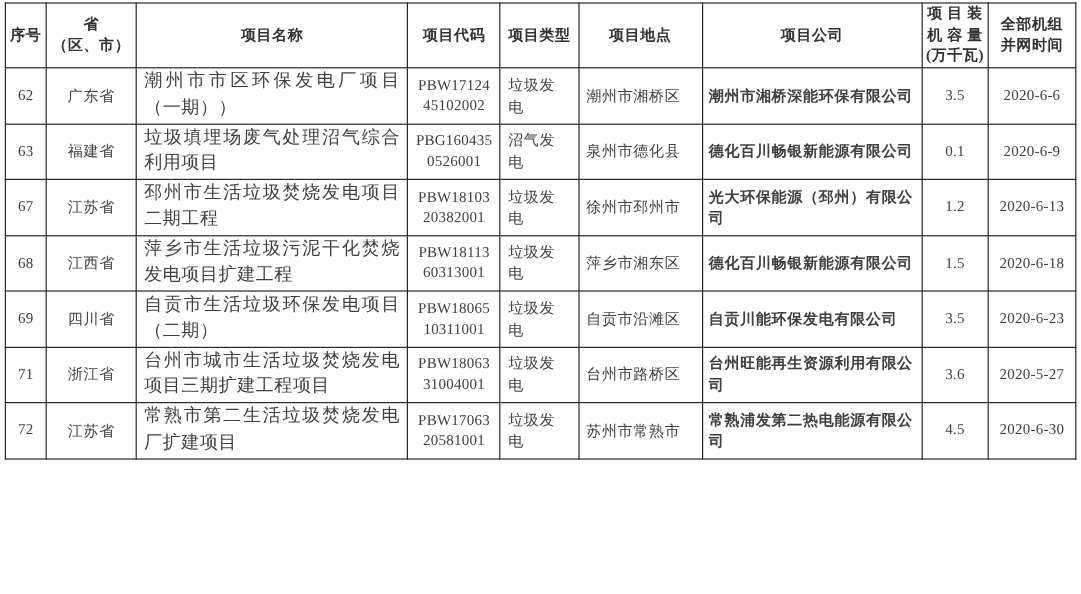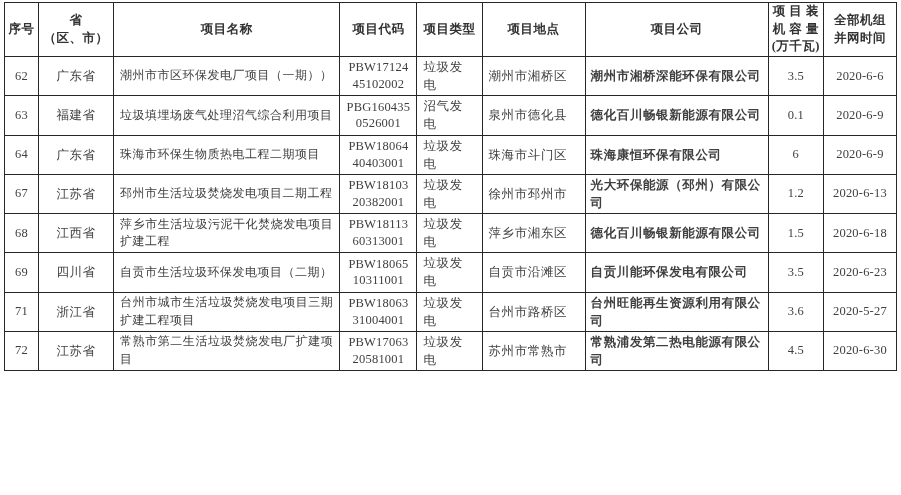--- a/index.html
+++ b/index.html
@@ -60,21 +60,21 @@
   td.col-index, td.col-province, td.col-code, td.col-capacity, td.col-grid_date {
     text-align: center;
     padding: 1px 2px;
   }
   td.col-code, td.col-grid_date, td.col-capacity, td.col-index {
     letter-spacing: 0.2px;
     line-height: 1.35;
   }
   td.col-name {
     text-align: justify;
-    font-size: 12px;
+    font-size: 15px;
     letter-spacing: 0.5px;
   }
   td.col-type, td.col-location, td.col-company {
     text-align: left;
   }
   td.col-company {
     padding: 1px 5px;
     font-weight: bold;
   }
 </style>
@@ -130,32 +130,20 @@
           <td class="cell col-name">垃圾填埋场废气处理沼气综合利用项目</td>
           <td class="cell col-code">PBG160435
 0526001</td>
           <td class="cell col-type">沼气发电</td>
           <td class="cell col-location">泉州市德化县</td>
           <td class="cell col-company">德化百川畅银新能源有限公司</td>
           <td class="cell col-capacity">0.1</td>
           <td class="cell col-grid_date">2020-6-9</td>
         </tr>
         <tr>
-          <td class="cell col-index">64</td>
-          <td class="cell col-province">广东省</td>
-          <td class="cell col-name">珠海市环保生物质热电工程二期项目</td>
-          <td class="cell col-code">PBW18064
-40403001</td>
-          <td class="cell col-type">垃圾发电</td>
-          <td class="cell col-location">珠海市斗门区</td>
-          <td class="cell col-company">珠海康恒环保有限公司</td>
-          <td class="cell col-capacity">6</td>
-          <td class="cell col-grid_date">2020-6-9</td>
-        </tr>
-        <tr>
           <td class="cell col-index">67</td>
           <td class="cell col-province">江苏省</td>
           <td class="cell col-name">邳州市生活垃圾焚烧发电项目二期工程</td>
           <td class="cell col-code">PBW18103
 20382001</td>
           <td class="cell col-type">垃圾发电</td>
           <td class="cell col-location">徐州市邳州市</td>
           <td class="cell col-company">光大环保能源（邳州）有限公司</td>
           <td class="cell col-capacity">1.2</td>
           <td class="cell col-grid_date">2020-6-13</td>

